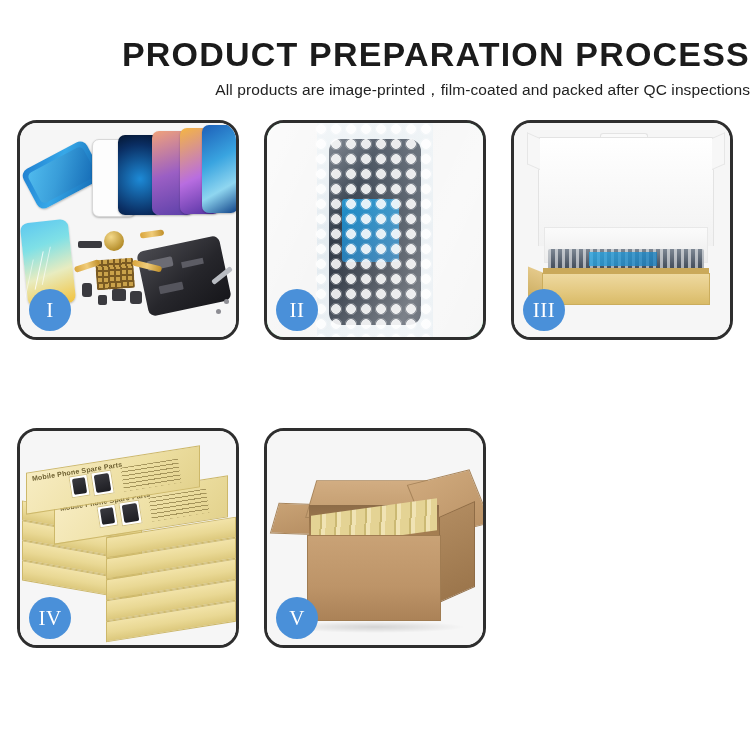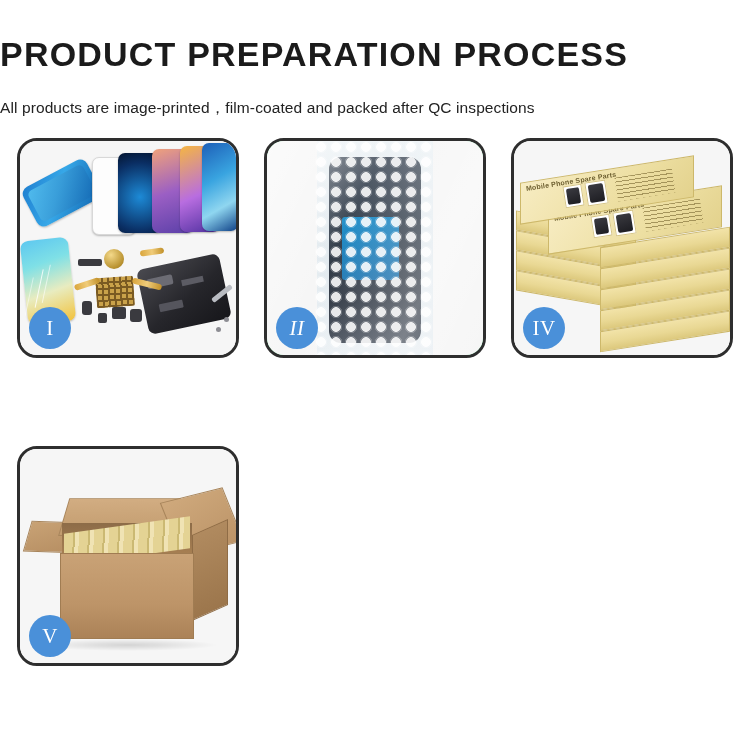--- a/index.html
+++ b/index.html
@@ -17,32 +17,32 @@
   .page {
     position: relative;
     width: 750px;
     height: 750px;
     background: #ffffff;
   }
 
   
   .header {
     padding-top: 34px;
-    text-align: left;
+    text-align: right;
   }
   .title {
     font-size: 34px;
     line-height: 40px;
     font-weight: 700;
     letter-spacing: 1.2px;
     color: #1b1b1b;
     white-space: nowrap;
   }
   .subtitle {
-    margin-top: 24px;
+    margin-top: 6px;
     font-size: 15.5px;
     line-height: 20px;
     color: #222222;
     letter-spacing: 0.1px;
     white-space: nowrap;
   }
 
   
   .grid {
     margin: 20px auto 0 auto;
@@ -176,21 +176,21 @@
       #caa24a;
     border-radius:2px;
     transform: rotate(-4deg);
   }
   .flex-cable{
     position:absolute; height:6px; border-radius:3px;
     background: linear-gradient(90deg,#d9a53c,#f0cc7a,#c08f28);
   }
 
   
-  .p2 { background: #86efac; font-style: italic; }
+  .p2 { background: #86efac; }
   .bw-sheet{
     position:absolute; left:50%; top:0; transform:translateX(-50%);
     width:116px; height:100%;
     background: linear-gradient(180deg,#eef3f6,#e2eaef 50%,#e9eff3);
   }
   .bw-item{
     position:absolute; left:50%; top:16px; transform:translateX(-50%);
     width:92px; height:186px;
     background: linear-gradient(175deg,#5d6672 0%,#394451 35%,#2b333f 75%,#39424f 100%);
     border-radius: 12px;
@@ -439,20 +439,31 @@
     <div class="panel p2">
       <div class="panel-stage">
         <div class="bw-sheet"></div>
         <div class="bw-item"></div>
         <div class="bw-bubbles"></div>
         <div class="bw-gloss"></div>
       </div>
       <div class="badge">II</div>
     </div>
 
+    <div class="panel p3">
+      <div class="panel-stage">
+        <div class="b3-tab"></div>
+        <div class="b3-lid"></div>
+        <div class="b3-foam"></div>
+        <div class="b3-parts"></div>
+        <div class="b3-side"></div>
+        <div class="b3-front"></div>
+      </div>
+      <div class="badge">III</div>
+    </div>
 
     <div class="panel p4">
       <div class="panel-stage ystack">
 
         <div class="ybox" style="left:2px; top:80px; width:118px; height:18px; transform:skewY(10deg);"></div>
         <div class="ybox" style="left:2px; top:100px; width:118px; height:18px; transform:skewY(10deg);"></div>
         <div class="ybox" style="left:2px; top:120px; width:118px; height:18px; transform:skewY(10deg);"></div>
         <div class="ybox" style="left:2px; top:140px; width:118px; height:18px; transform:skewY(10deg);"></div>
 
         <div class="ybox" style="left:86px; top:96px; width:128px; height:19px; transform:skewY(-9deg);"></div>

